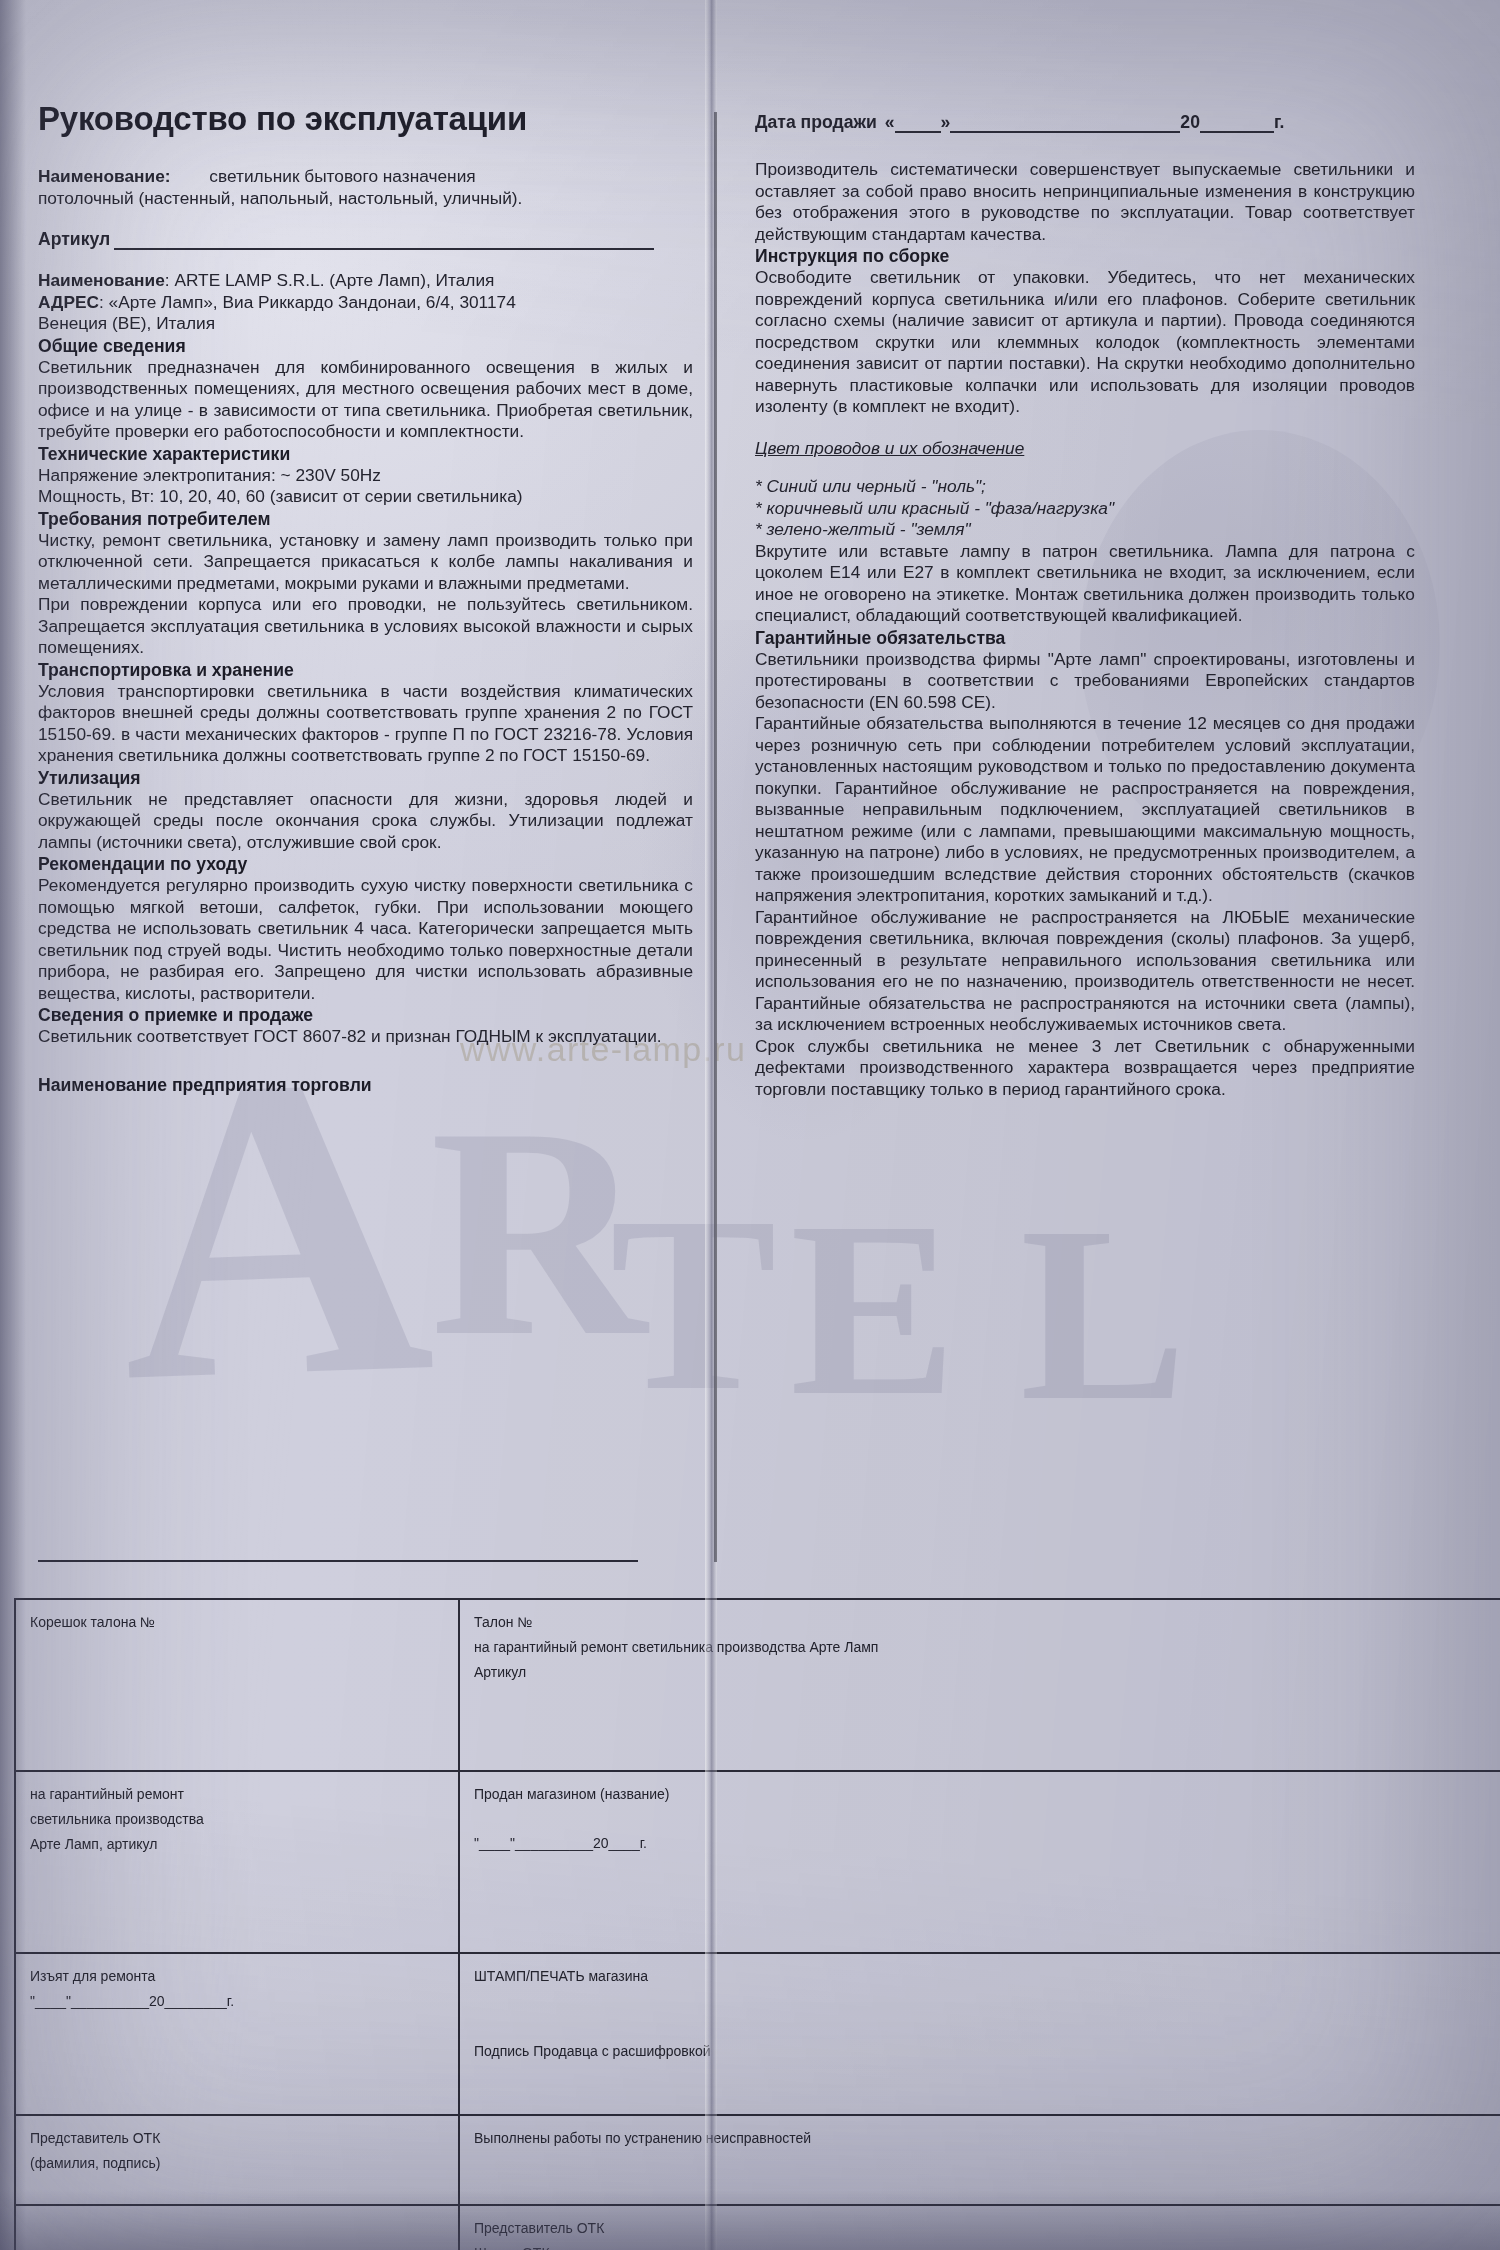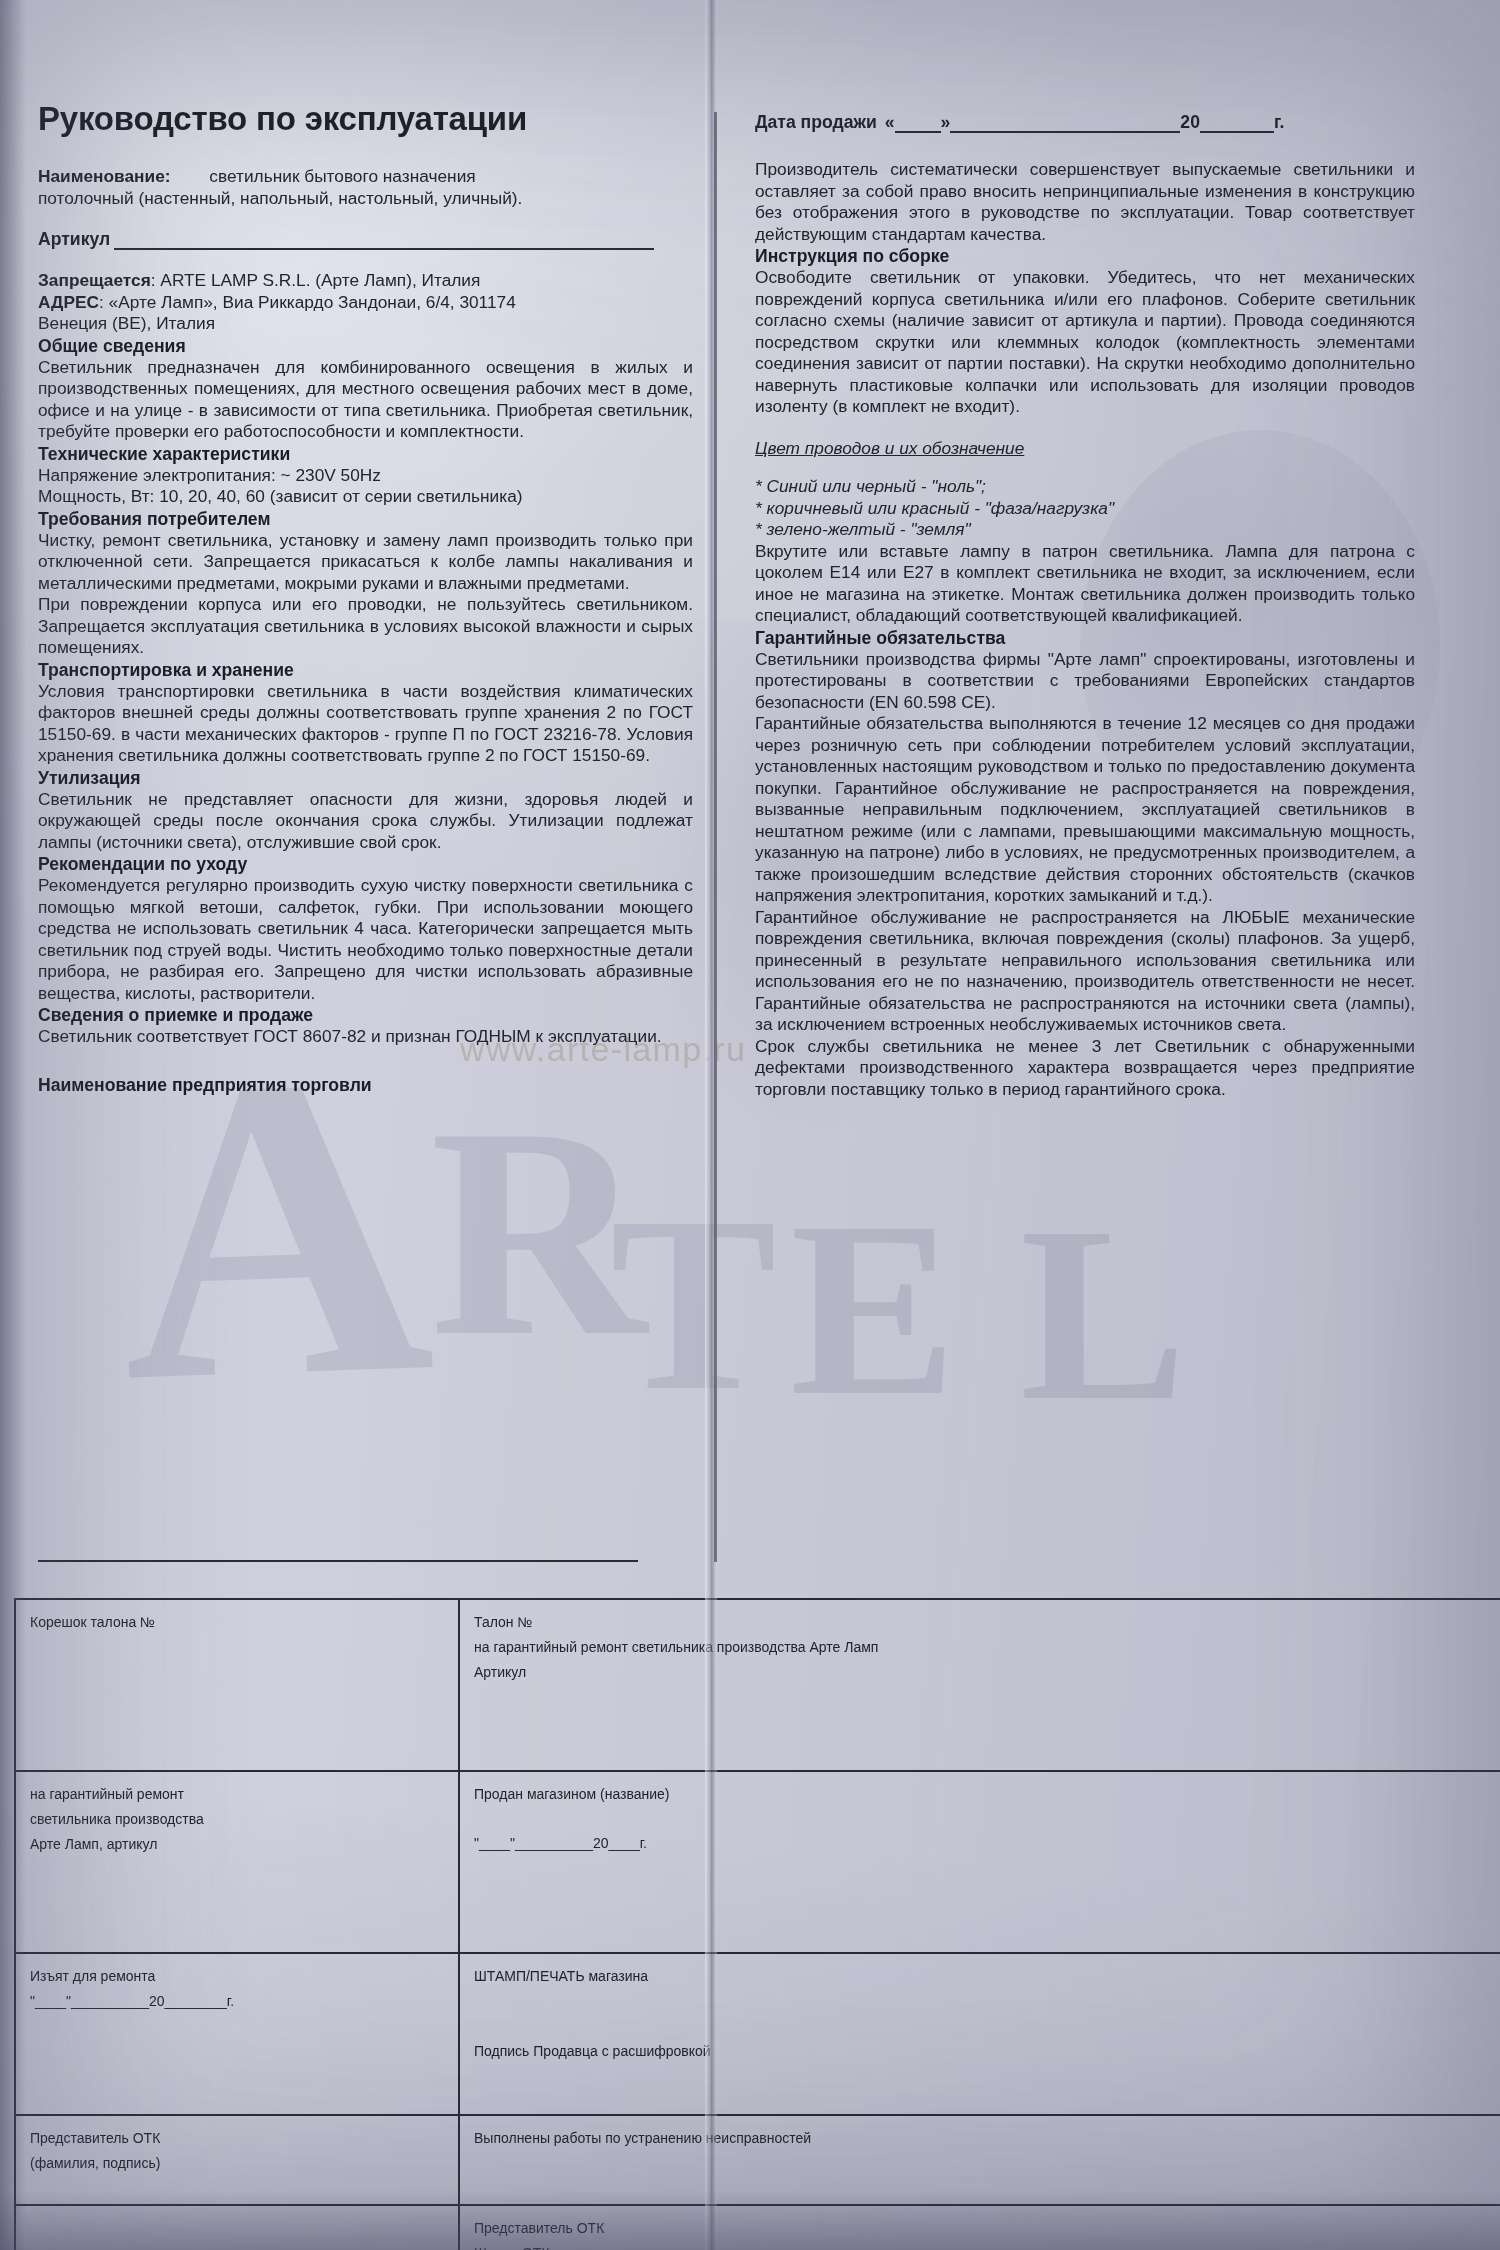--- a/index.html
+++ b/index.html
@@ -221,21 +221,21 @@
     <div class="spacer-20"></div>
 
     <div class="field-row">
       <span>Артикул</span>
       <span class="rule" style="width:540px;height:18px"></span>
     </div>
 
     <div class="spacer-20"></div>
 
     <p class="p nojust">
-      <span class="lbl">Запрещается</span><span>: ARTE LAMP S.R.L. (Арте Ламп), Италия</span>
+      <span class="lbl">Наименование</span><span>: ARTE LAMP S.R.L. (Арте Ламп), Италия</span>
     </p>
     <p class="p nojust">
       <span class="lbl">АДРЕС</span><span>: «Арте Ламп», Виа Риккардо Зандонаи, 6/4, 301174</span>
     </p>
     <p class="p nojust">Венеция (ВЕ), Италия</p>
 
     <p class="h">Общие сведения</p>
     <p class="p">Светильник предназначен для комбинированного освещения в жилых и производственных помещениях, для местного освещения рабочих мест в доме, офисе и на улице - в зависимости от типа светильника. Приобретая светильник, требуйте проверки его работоспособности и комплектности.</p>
 
     <p class="h">Технические характеристики</p>
@@ -282,21 +282,21 @@
     <p class="p">Производитель систематически совершенствует выпускаемые светильники и оставляет за собой право вносить непринципиальные изменения в конструкцию без отображения этого в руководстве по эксплуатации. Товар соответствует действующим стандартам качества.</p>
 
     <p class="h">Инструкция по сборке</p>
     <p class="p">Освободите светильник от упаковки. Убедитесь, что нет механических повреждений корпуса светильника и/или его плафонов. Соберите светильник согласно схемы (наличие зависит от артикула и партии). Провода соединяются посредством скрутки или клеммных колодок (комплектность элементами соединения зависит от партии поставки). На скрутки необходимо дополнительно навернуть пластиковые колпачки или использовать для изоляции проводов изоленту (в комплект не входит).</p>
 
     <p class="uline-head">Цвет проводов и их обозначение</p>
     <p class="p nojust italic">* Синий или черный - "ноль";</p>
     <p class="p nojust italic">* коричневый или красный - "фаза/нагрузка"</p>
     <p class="p nojust italic">* зелено-желтый - "земля"</p>
 
-    <p class="p">Вкрутите или вставьте лампу в патрон светильника. Лампа для патрона с цоколем Е14 или Е27 в комплект светильника не входит, за исключением, если иное не магазина на этикетке. Монтаж светильника должен производить только специалист, обладающий соответствующей квалификацией.</p>
+    <p class="p">Вкрутите или вставьте лампу в патрон светильника. Лампа для патрона с цоколем Е14 или Е27 в комплект светильника не входит, за исключением, если иное не оговорено на этикетке. Монтаж светильника должен производить только специалист, обладающий соответствующей квалификацией.</p>
 
     <p class="h">Гарантийные обязательства</p>
     <p class="p">Светильники производства фирмы "Арте ламп" спроектированы, изготовлены и протестированы в соответствии с требованиями Европейских стандартов безопасности (EN 60.598 CE).</p>
     <p class="p">Гарантийные обязательства выполняются в течение 12 месяцев со дня продажи через розничную сеть при соблюдении потребителем условий эксплуатации, установленных настоящим руководством и только по предоставлению документа покупки. Гарантийное обслуживание не распространяется на повреждения, вызванные неправильным подключением, эксплуатацией светильников в нештатном режиме (или с лампами, превышающими максимальную мощность, указанную на патроне) либо в условиях, не предусмотренных производителем, а также произошедшим вследствие действия сторонних обстоятельств (скачков напряжения электропитания, коротких замыканий и т.д.).</p>
     <p class="p">Гарантийное обслуживание не распространяется на ЛЮБЫЕ механические повреждения светильника, включая повреждения (сколы) плафонов. За ущерб, принесенный в результате неправильного использования светильника или использования его не по назначению, производитель ответственности не несет. Гарантийные обязательства не распространяются на источники света (лампы), за исключением встроенных необслуживаемых источников света.</p>
     <p class="p">Срок службы светильника не менее 3 лет Светильник с обнаруженными дефектами производственного характера возвращается через предприятие торговли поставщику только в период гарантийного срока.</p>
   </div>
 
   <div class="table-wrap">
     <table class="warranty">

